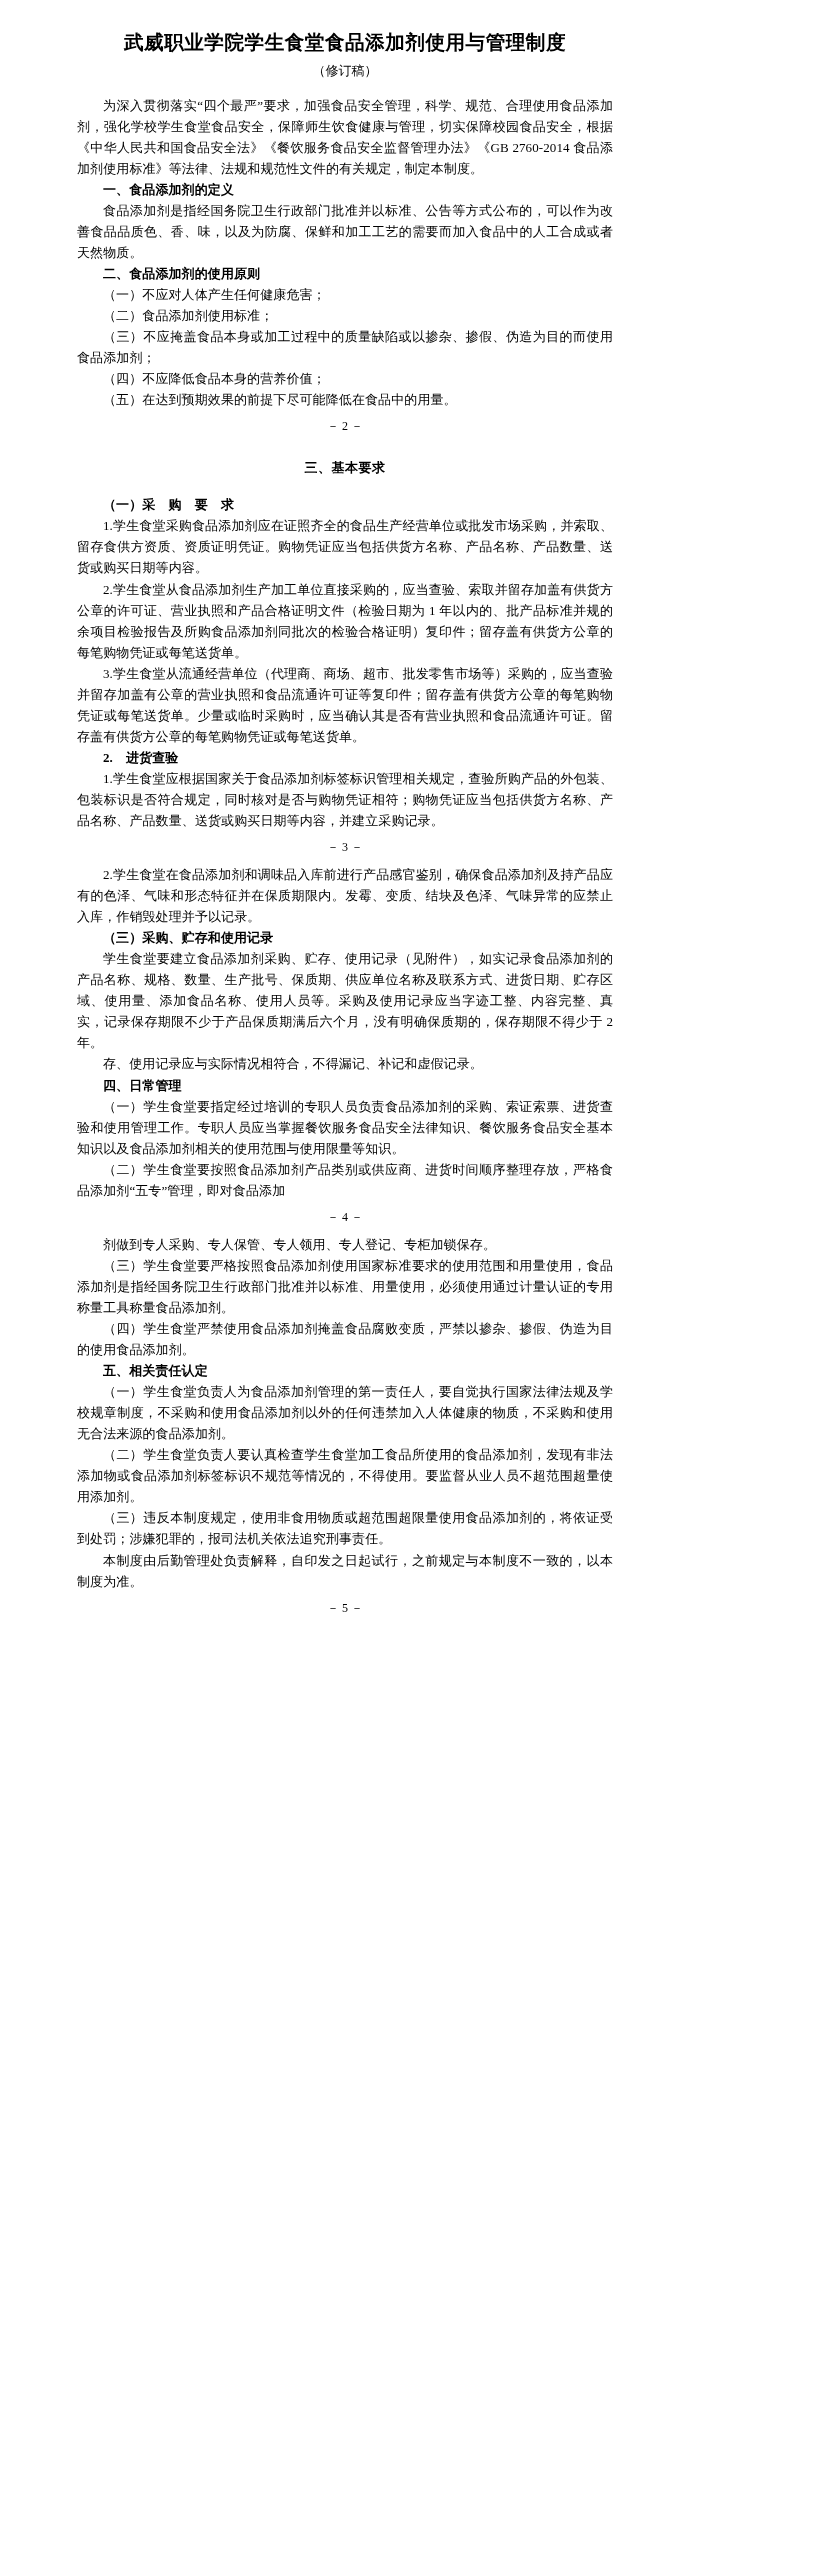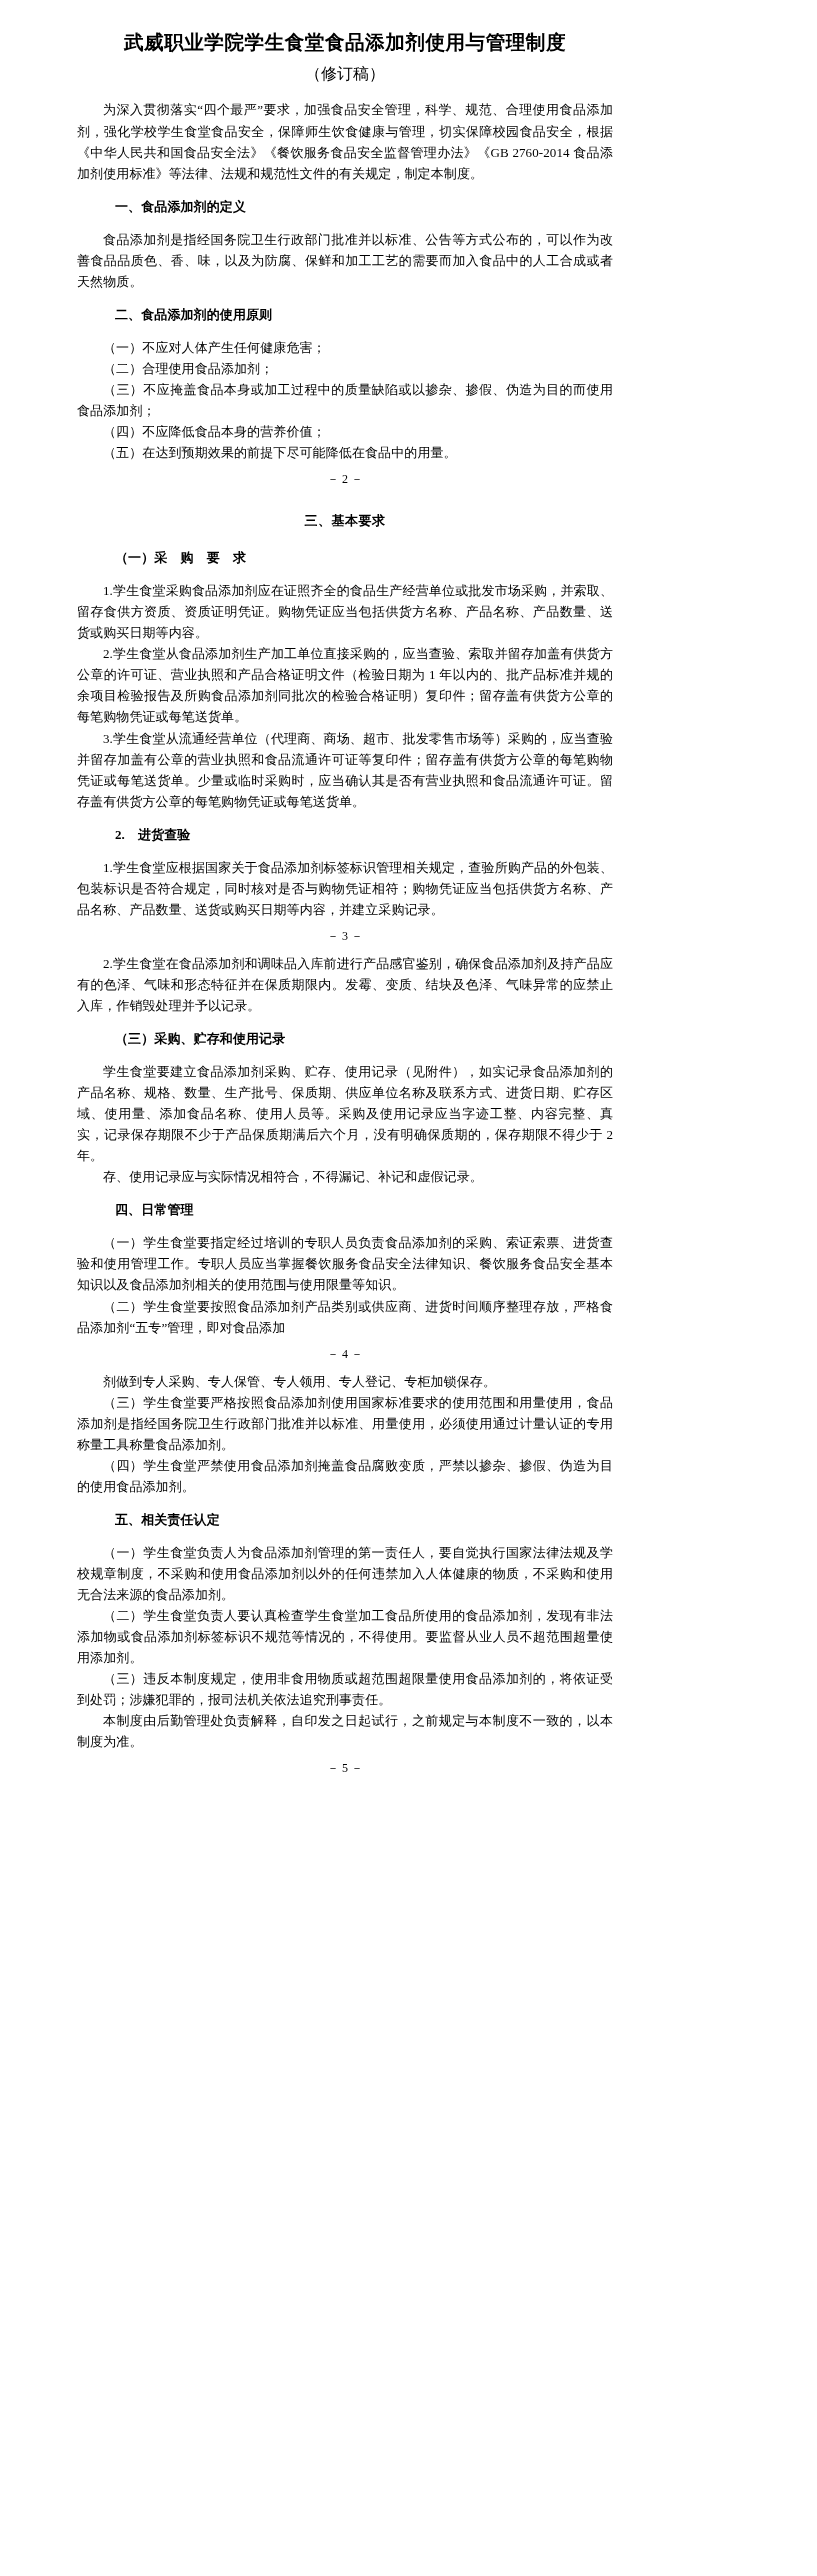--- a/index.html
+++ b/index.html
@@ -21,37 +21,37 @@
     text-align: center;
     font-family: "Liberation Serif", "DejaVu Serif", serif;
     font-weight: bold;
     font-size: 19.6px;
     line-height: 1.45;
     letter-spacing: 0.5px;
     margin: 0 0 3.1px 0;
   }
   .doc-subtitle {
     text-align: center;
-    font-size: 16px;
+    font-size: 13px;
     line-height: 1.6;
     margin: 0 0 13.4px 0;
   }
   p.para {
     font-size: 13px;
     line-height: 1.62;
     margin: 0;
     text-align: justify;
     text-justify: inter-ideograph;
     text-indent: 2em;
     letter-spacing: 0.1px;
   }
   p.heading {
     font-size: 13px;
     line-height: 1.62;
-    margin: 12px;
+    margin: 0;
     font-weight: bold;
     text-indent: 2em;
     letter-spacing: 0.1px;
   }
   p.center-heading {
     font-size: 13px;
     line-height: 1.62;
     margin: 16px;
     font-weight: bold;
     text-align: center;
@@ -73,21 +73,21 @@
 
 <div class="page">
   <h1 class="doc-title">武威职业学院学生食堂食品添加剂使用与管理制度</h1>
   <div class="doc-subtitle">（修订稿）</div>
   <div id="body-content" class="section-block">
       <p class="para">为深入贯彻落实“四个最严”要求，加强食品安全管理，科学、规范、合理使用食品添加剂，强化学校学生食堂食品安全，保障师生饮食健康与管理，切实保障校园食品安全，根据《中华人民共和国食品安全法》《餐饮服务食品安全监督管理办法》《GB 2760-2014 食品添加剂使用标准》等法律、法规和规范性文件的有关规定，制定本制度。</p>
       <p class="heading">一、食品添加剂的定义</p>
       <p class="para">食品添加剂是指经国务院卫生行政部门批准并以标准、公告等方式公布的，可以作为改善食品品质色、香、味，以及为防腐、保鲜和加工工艺的需要而加入食品中的人工合成或者天然物质。</p>
       <p class="heading">二、食品添加剂的使用原则</p>
       <p class="para">（一）不应对人体产生任何健康危害；</p>
-      <p class="para">（二）合理使用食品添加剂；</p>
+      <p class="para">（二）食品添加剂使用标准；</p>
       <p class="para">（三）不应掩盖食品本身或加工过程中的质量缺陷或以掺杂、掺假、伪造为目的而使用食品添加剂；</p>
       <p class="para">（四）不应降低食品本身的营养价值；</p>
       <p class="para">（五）在达到预期效果的前提下尽可能降低在食品中的用量。</p>
       <p class="page-number">－ 2 －</p>
       <p class="center-heading">三、基本要求</p>
       <p class="heading">（一）采　购　要　求</p>
       <p class="para">1.学生食堂采购食品添加剂应在证照齐全的食品生产经营单位或批发市场采购，并索取、留存食供方资质、资质证明凭证。购物凭证应当包括供货方名称、产品名称、产品数量、送货或购买日期等内容。</p>
       <p class="para">2.学生食堂从食品添加剂生产加工单位直接采购的，应当查验、索取并留存加盖有供货方公章的许可证、营业执照和产品合格证明文件（检验日期为 1 年以内的、批产品标准并规的余项目检验报告及所购食品添加剂同批次的检验合格证明）复印件；留存盖有供货方公章的每笔购物凭证或每笔送货单。</p>
       <p class="para">3.学生食堂从流通经营单位（代理商、商场、超市、批发零售市场等）采购的，应当查验并留存加盖有公章的营业执照和食品流通许可证等复印件；留存盖有供货方公章的每笔购物凭证或每笔送货单。少量或临时采购时，应当确认其是否有营业执照和食品流通许可证。留存盖有供货方公章的每笔购物凭证或每笔送货单。</p>
       <p class="heading">2.　进货查验</p>

